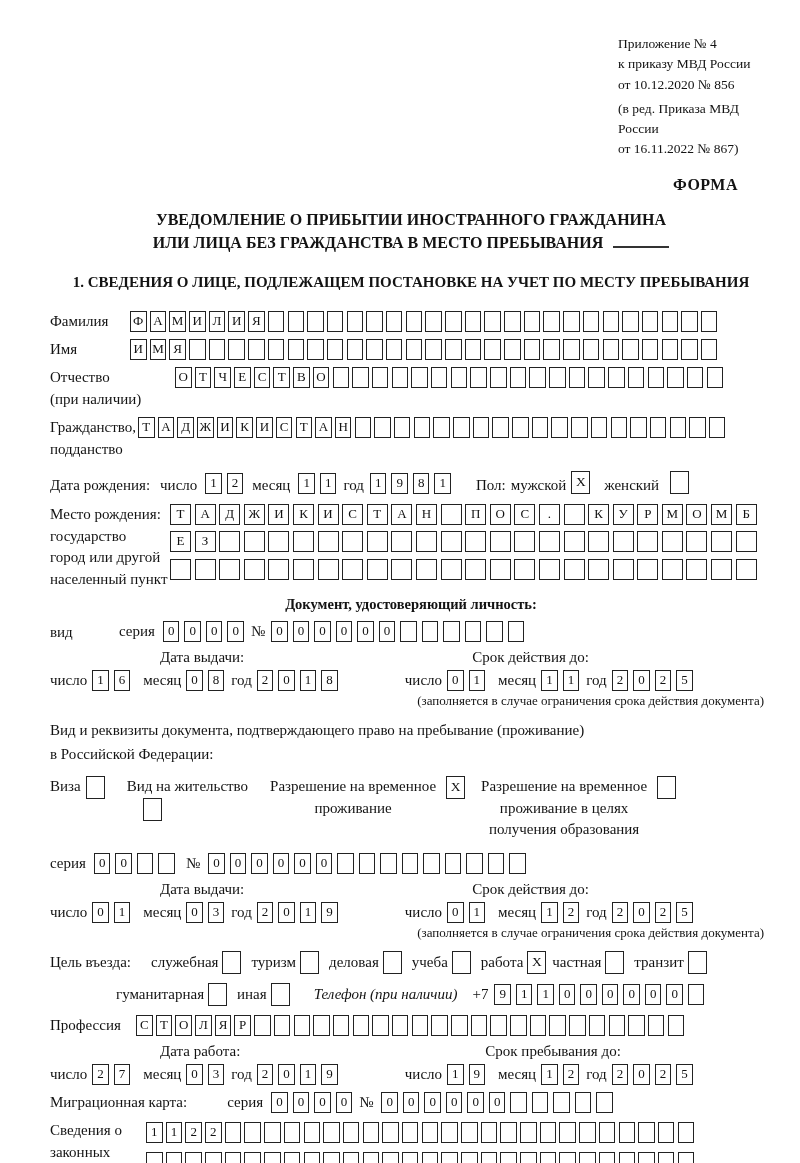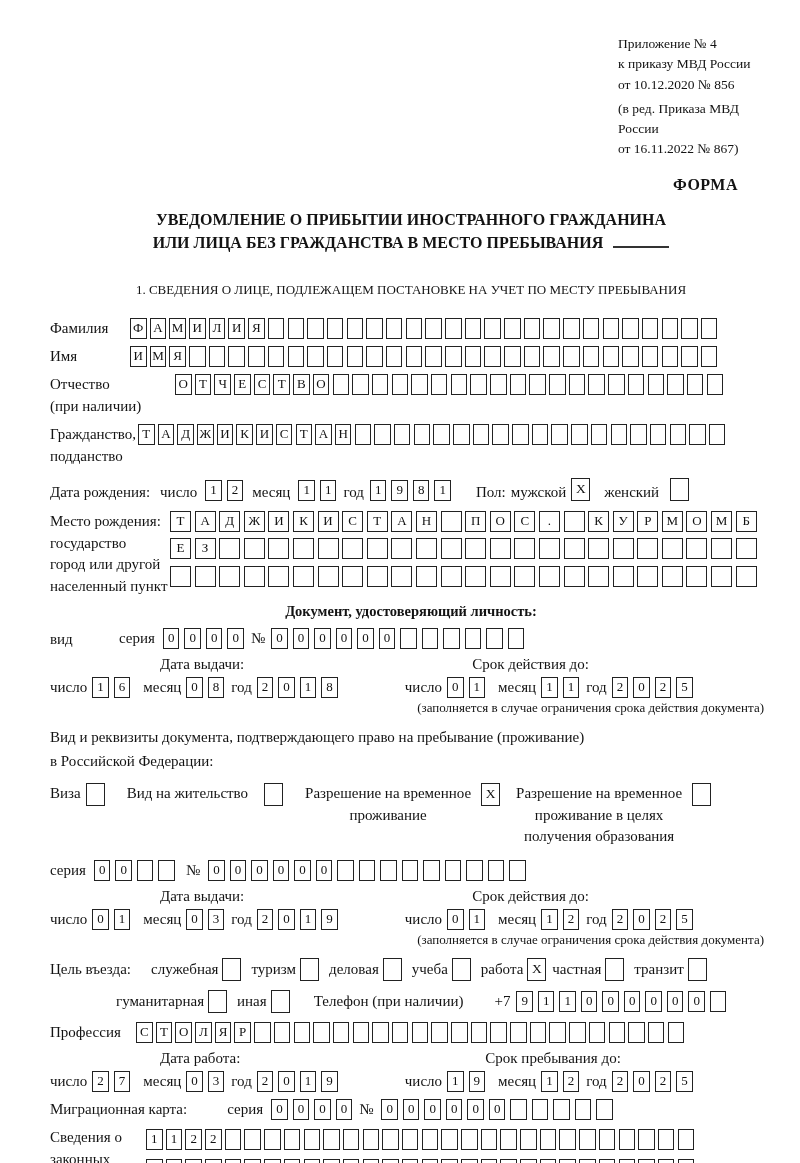--- a/index.html
+++ b/index.html
@@ -12,21 +12,21 @@
   .page { padding:34px 28px 0 50px; width:800px; }
 
   
   .appendix { margin-left:568px; font-size:13.5px; line-height:1.5; }
   .appendix .gap { height:4px; }
   .forma { text-align:right; padding-right:34px; font-weight:bold; font-size:16px; margin-top:16px; letter-spacing:.5px; }
 
   .title { text-align:center; font-weight:bold; font-size:16px; line-height:1.45; margin-top:14px; }
   .blank-line { display:inline-block; width:56px; border-bottom:2px solid #333; height:14px; margin-left:10px; }
 
-  .section-head { text-align:center; font-weight:normal; font-size:13px; margin-top:28px; margin-bottom:20px; }
+  .section-head { text-align:center; font-weight:bold; font-size:15px; margin-top:20px; margin-bottom:20px; }
 
   
   .cells { white-space:nowrap; display:inline-block; line-height:0; }
   .cell {
     display:inline-block; width:16.5px; height:21px; border:1.7px solid #222;
     margin-right:3.2px; text-align:center; font-size:13px; line-height:18px;
     vertical-align:top; background:#fff; color:#111;
   }
   .wide .cell { width:21px; margin-right:3.6px; }
   .dates .cell { margin-right:5px; }
@@ -178,21 +178,21 @@
   <div class="note">(заполняется в случае ограничения срока действия документа)</div>
 
   <div class="plain">Вид и реквизиты документа, подтверждающего право на пребывание (проживание)</div>
   <div class="plain">в Российской Федерации:</div>
 
   <div class="optrow">
     <span class="opt">
       <span class="olbl">Виза</span>
       <span class="cells chk" style="margin-left:5px;"><span class="cell"></span></span>
     </span>
-    <span class="opt" style="margin-left:22px;">
+    <span class="opt" style="margin-left:22px;flex-direction:column;">
       <span class="olbl">Вид на жительство</span>
       <span class="cells chk" style="margin-left:16px;"><span class="cell"></span></span>
     </span>
     <span class="opt" style="margin-left:22px;">
       <span class="olbl">
         <span style="display:block;">Разрешение на временное</span>
         <span style="display:block;">проживание</span>
       </span>
       <span class="cells chk" style="margin-left:10px;"><span class="cell">X</span></span>
     </span>
@@ -255,21 +255,21 @@
     <span class="cells chk"><span class="cell"></span></span>
     <span>транзит</span>
     <span class="cells chk"><span class="cell"></span></span>
   </div>
 
   <div class="purpose-row" style="padding-left:66px;">
     <span>гуманитарная</span>
     <span class="cells chk"><span class="cell"></span></span>
     <span>иная</span>
     <span class="cells chk" style="margin-right:24px;"><span class="cell"></span></span>
-    <span style="margin-right:31px;">Телефон (при наличии)</span>
+    <span style="margin-right:15px;font-style:italic;">Телефон (при наличии)</span>
     <span style="margin-right:6px;">+7</span>
     <span class="cells dates"><span class="cell">9</span><span class="cell">1</span><span class="cell">1</span><span class="cell">0</span><span class="cell">0</span><span class="cell">0</span><span class="cell">0</span><span class="cell">0</span><span class="cell">0</span><span class="cell"></span></span>
   </div>
 
   <div class="frow">
     <span class="lbl w86">Профессия</span>
     <span class="cells"><span class="cell">С</span><span class="cell">Т</span><span class="cell">О</span><span class="cell">Л</span><span class="cell">Я</span><span class="cell">Р</span><span class="cell"></span><span class="cell"></span><span class="cell"></span><span class="cell"></span><span class="cell"></span><span class="cell"></span><span class="cell"></span><span class="cell"></span><span class="cell"></span><span class="cell"></span><span class="cell"></span><span class="cell"></span><span class="cell"></span><span class="cell"></span><span class="cell"></span><span class="cell"></span><span class="cell"></span><span class="cell"></span><span class="cell"></span><span class="cell"></span><span class="cell"></span><span class="cell"></span></span>
   </div>
 
   <div class="dhead">

